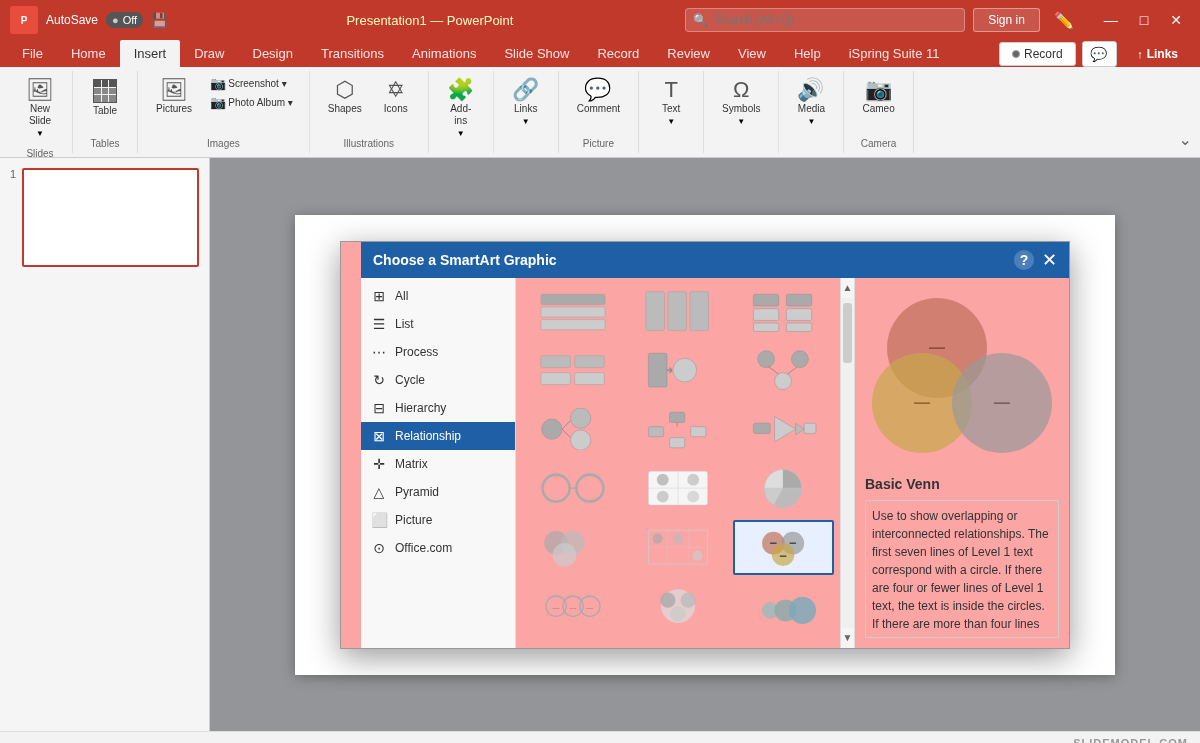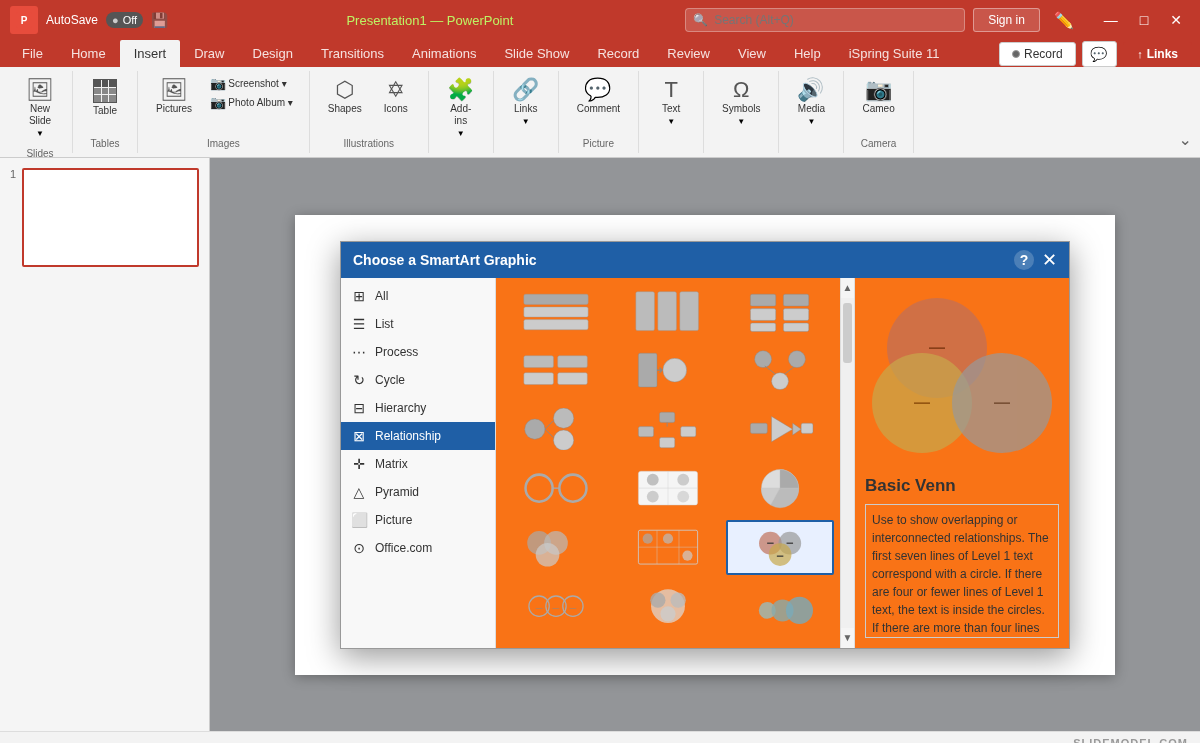--- a/index.html
+++ b/index.html
@@ -19,21 +19,21 @@
       background: #e74c3c;
       border-radius: 3px;
       display: flex; align-items: center; justify-content: center;
       color: white; font-size: 12px; font-weight: bold;
     }
     .autosave-label { color: white; font-size: 12px; }
     .autosave-toggle {
       background: #555; border-radius: 10px; padding: 2px 6px;
       font-size: 11px; color: white; display: flex; align-items: center; gap: 4px;
     }
-    .title-text { color: #bef264; font-size: 13px; margin-left: 6px; flex: 1; }
+    .title-text { color: #fef9c3; font-size: 13px; margin-left: 6px; flex: 1; }
     .search-bar {
       background: rgba(255,255,255,0.15); border: 1px solid rgba(255,255,255,0.3);
       border-radius: 4px; padding: 4px 30px; color: #ddd; font-size: 13px;
       width: 280px; position: relative;
     }
     .search-container { position: relative; display: flex; align-items: center; }
     .sign-in-btn {
       background: rgba(255,255,255,0.15); border: 1px solid rgba(255,255,255,0.4);
       color: white; padding: 4px 14px; border-radius: 3px; font-size: 12px; cursor: pointer;
     }
@@ -138,24 +138,25 @@
       position: relative;
     }
 
     
     .dialog-overlay {
       position: absolute;
       top: 50%;
       left: 50%;
       transform: translate(-50%, -50%);
       width: 730px;
-      background: #f97316;
+      background: #fca5a5;
       border: 1px solid #999;
       box-shadow: 0 8px 30px rgba(0,0,0,0.4);
       z-index: 100;
+      padding-left: 20px;
     }
     .dialog-title-bar {
       background: #1f5fa6;
       padding: 8px 12px;
       display: flex;
       align-items: center;
       justify-content: space-between;
     }
     .dialog-title { color: white; font-size: 14px; font-weight: 600; }
     .dialog-controls { display: flex; gap: 8px; align-items: center; }
@@ -229,21 +230,21 @@
       position: absolute;
       width: 100px;
       height: 100px;
       border-radius: 50%;
       opacity: 0.7;
     }
     .venn-c1 { background: #c0705a; top: 0; left: 20px; }
     .venn-c2 { background: #c8a84b; top: 55px; left: 5px; }
     .venn-c3 { background: #999; top: 55px; left: 85px; }
 
-    .preview-name { font-size: 17px; font-weight: 700; color: #333; }
+    .preview-name { font-size: 14px; font-weight: 700; color: #333; }
     .preview-desc-container { border: 1px solid #ccc; flex: 1; overflow-y: auto; padding: 6px; }
     .preview-desc { font-size: 12px; color: #333; line-height: 1.5; }
 
     
     .dialog-footer {
       background: #f0f0f0;
       border-top: 1px solid #ccc;
       padding: 8px 12px;
       display: flex;
       justify-content: flex-end;

